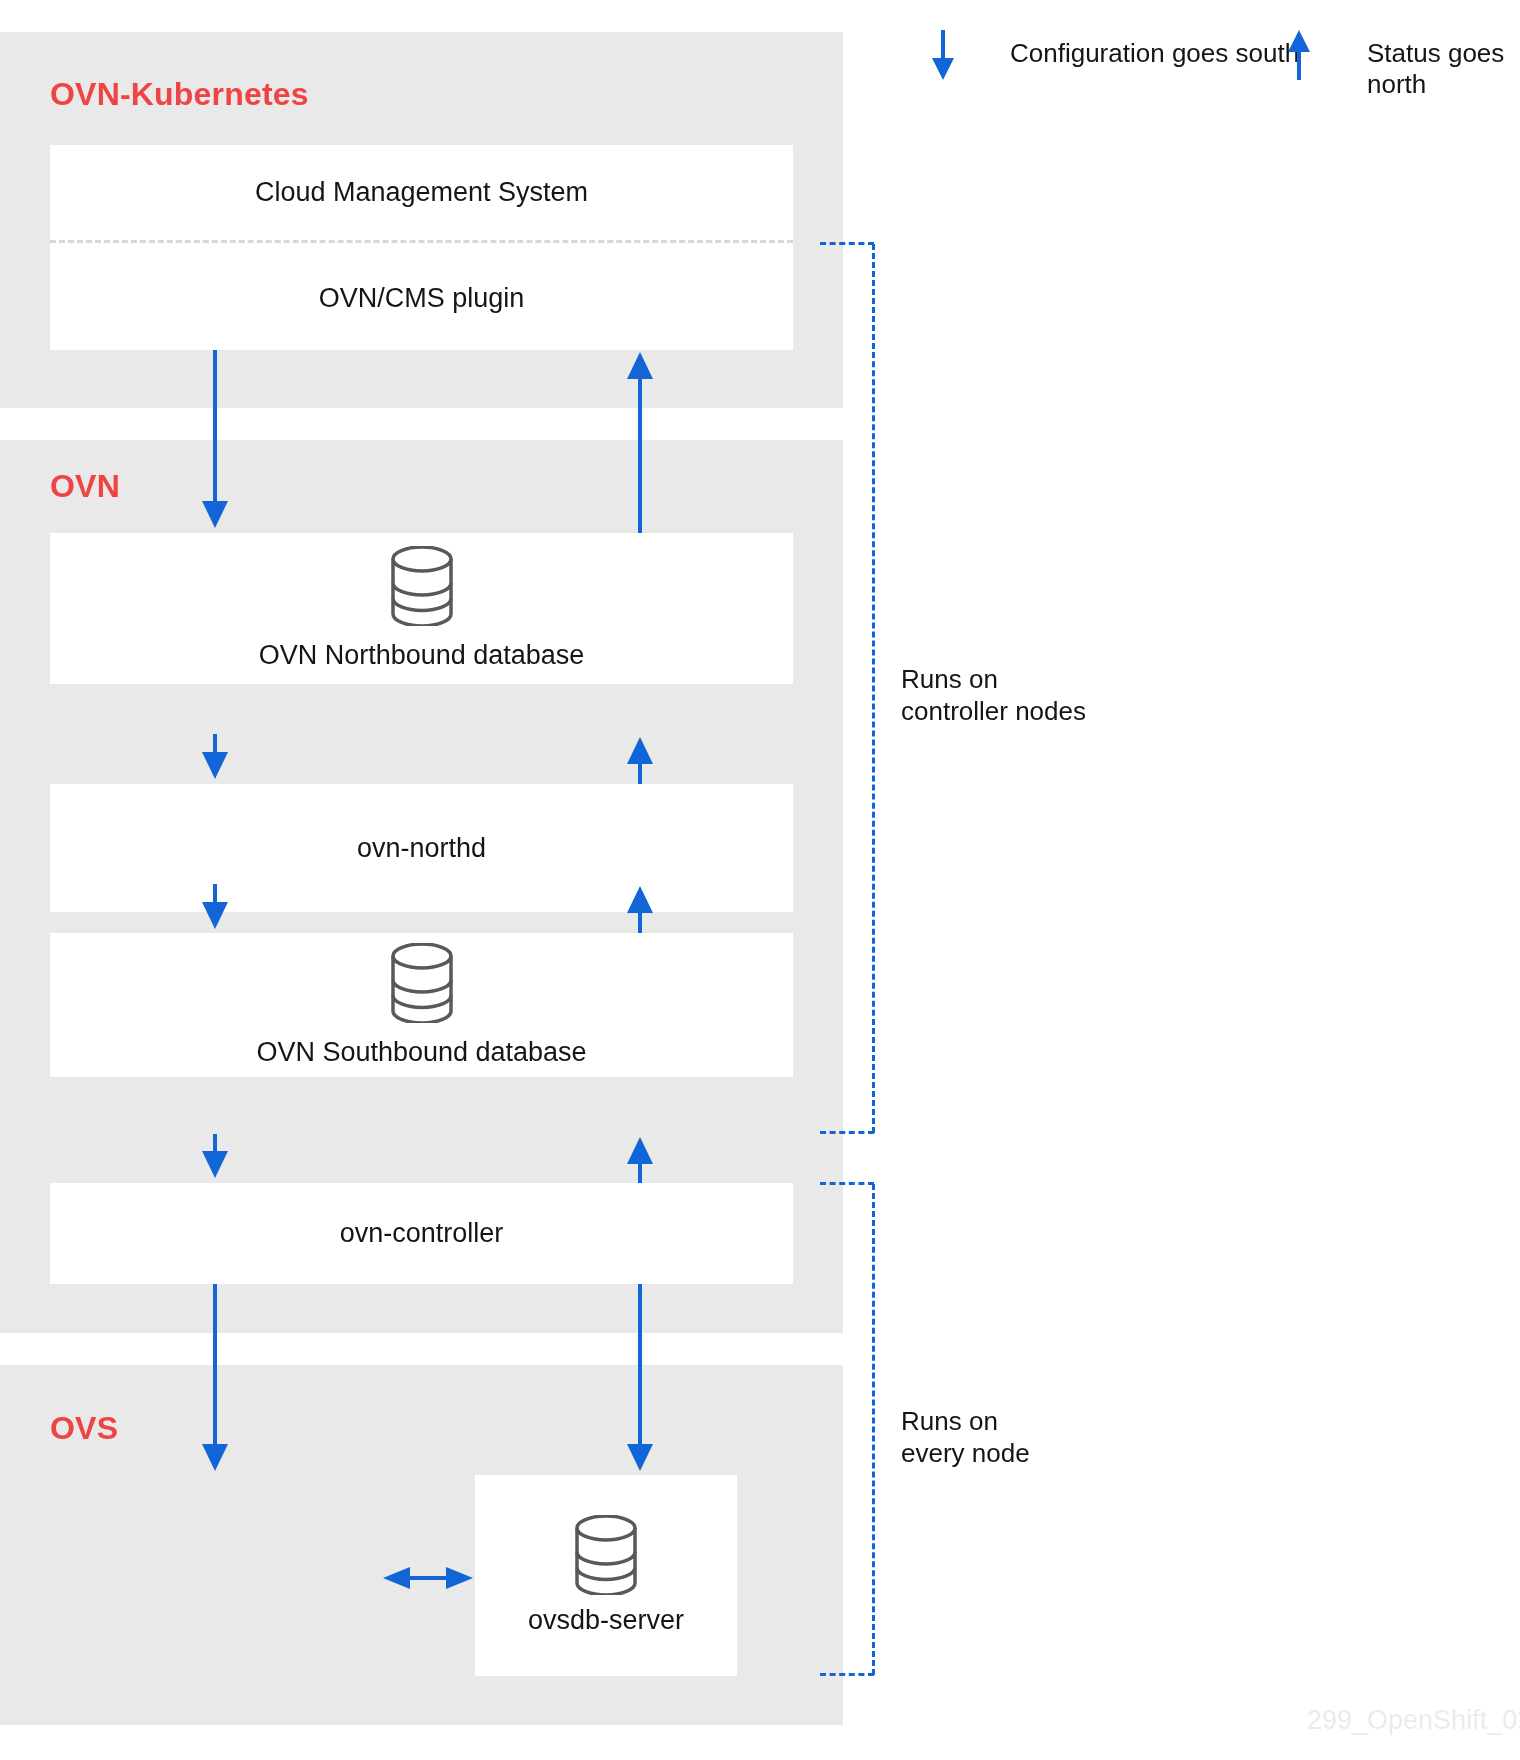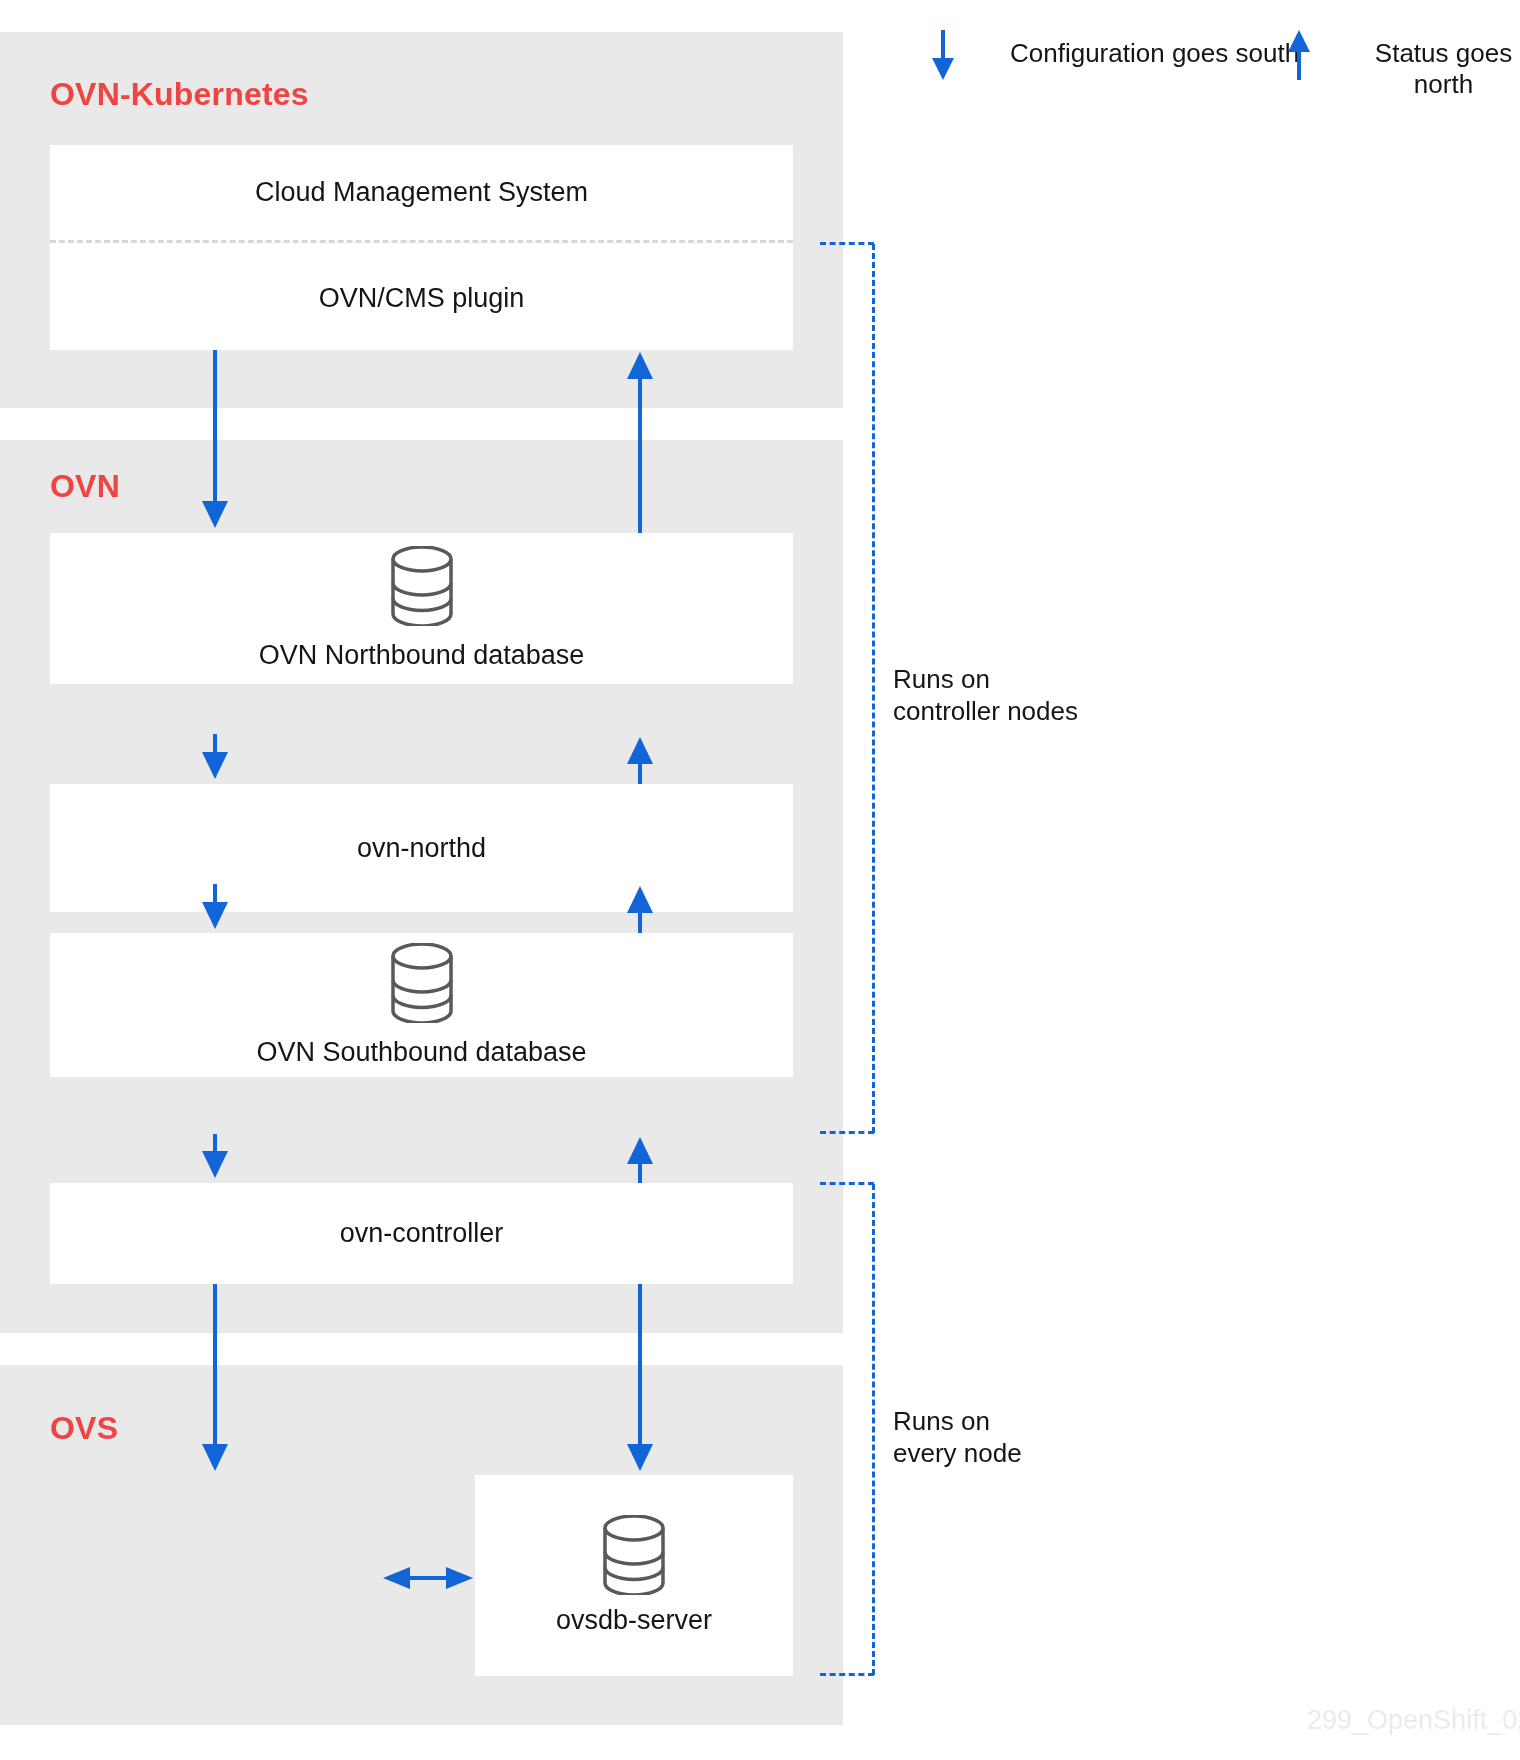--- a/index.html
+++ b/index.html
@@ -22,21 +22,21 @@
   .hshaft{position:absolute;height:4px;background:var(--accent);}
   .head-down{position:absolute;width:0;height:0;border-left:13px solid transparent;border-right:13px solid transparent;border-top:27px solid var(--accent);}
   .head-up{position:absolute;width:0;height:0;border-left:13px solid transparent;border-right:13px solid transparent;border-bottom:27px solid var(--accent);}
   .head-left{position:absolute;width:0;height:0;border-top:11px solid transparent;border-bottom:11px solid transparent;border-right:27px solid var(--accent);}
   .head-right{position:absolute;width:0;height:0;border-top:11px solid transparent;border-bottom:11px solid transparent;border-left:27px solid var(--accent);}
   .head-down.sm{border-left-width:11px;border-right-width:11px;border-top-width:22px;}
   .head-up.sm{border-left-width:11px;border-right-width:11px;border-bottom-width:22px;}
   .legend-label{position:absolute;font-size:26px;color:var(--text);margin-left:44px;}
   .vdash{position:absolute;width:0;border-left:3px dashed var(--accent);}
   .tick{position:absolute;height:0;border-top:3px dashed var(--accent);}
-  .annotation{position:absolute;font-size:26px;line-height:32px;color:var(--text);}
+  .annotation{position:absolute;font-size:26px;line-height:32px;color:var(--text);margin-left:8px;}
   .watermark{position:absolute;font-size:27px;color:var(--watermark);width:210px;text-align:right;}
   .db-icon{display:block;}
 </style>
 </head>
 <body>
 
 <svg width="0" height="0" style="position:absolute">
   <defs>
     <g id="db-cylinder">
       <ellipse cx="32" cy="13" rx="29" ry="12" fill="none" stroke="currentColor" stroke-width="3.5"></ellipse>
@@ -92,21 +92,21 @@
     </div>
   </div>
 
   <div class="box" style="top:1183px;height:101px;">
     <div class="center-cell">
         <span class="box-label">ovn-controller</span>
       </div>
   </div>
 
 
-  <div class="box" style="left:475px;width:318px;top:1475px;height:201px;">
+  <div class="box" style="left:475px;width:262px;top:1475px;height:201px;">
     <div class="stack" style="gap:10px;">
       <svg class="db-icon" width="64" height="80" viewBox="0 0 64 80" style="color:var(--icon-stroke)">
           <use href="#db-cylinder"></use>
         </svg>
       <span class="box-label">ovsdb-server</span>
     </div>
   </div>
 
   <div class="vshaft" style="left:213px;top:350px;height:151px;"></div>
   <div class="head-down" style="left:202px;top:501px;"></div>
@@ -141,21 +141,21 @@
   <div class="head-left" style="left:383px;top:1567px;"></div>
   <div class="hshaft" style="left:406px;top:1576px;width:44px;"></div>
   <div class="head-right" style="left:446px;top:1567px;"></div>
 
   <div class="vshaft" style="left:941px;top:30px;height:30px;"></div>
   <div class="head-down sm" style="left:932px;top:58px;"></div>
   <div class="legend-label" style="left:966px;top:38px;">Configuration goes south</div>
 
   <div class="head-up sm" style="left:1288px;top:30px;"></div>
   <div class="vshaft" style="left:1297px;top:50px;height:30px;"></div>
-  <div class="legend-label" style="left:1323px;top:38px;text-align:center;">Status goes north</div>
+  <div class="legend-label" style="left:1323px;top:38px;">Status goes north</div>
 
   <div class="tick" style="left:820px;top:242px;width:54px;"></div>
   <div class="vdash" style="left:872px;top:244px;height:889px;"></div>
   <div class="tick" style="left:820px;top:1131px;width:54px;"></div>
   <div class="annotation" style="left:893px;top:663px;">
     <div>Runs on</div>
     <div>controller nodes</div>
   </div>
 
   <div class="tick" style="left:820px;top:1182px;width:54px;"></div>

